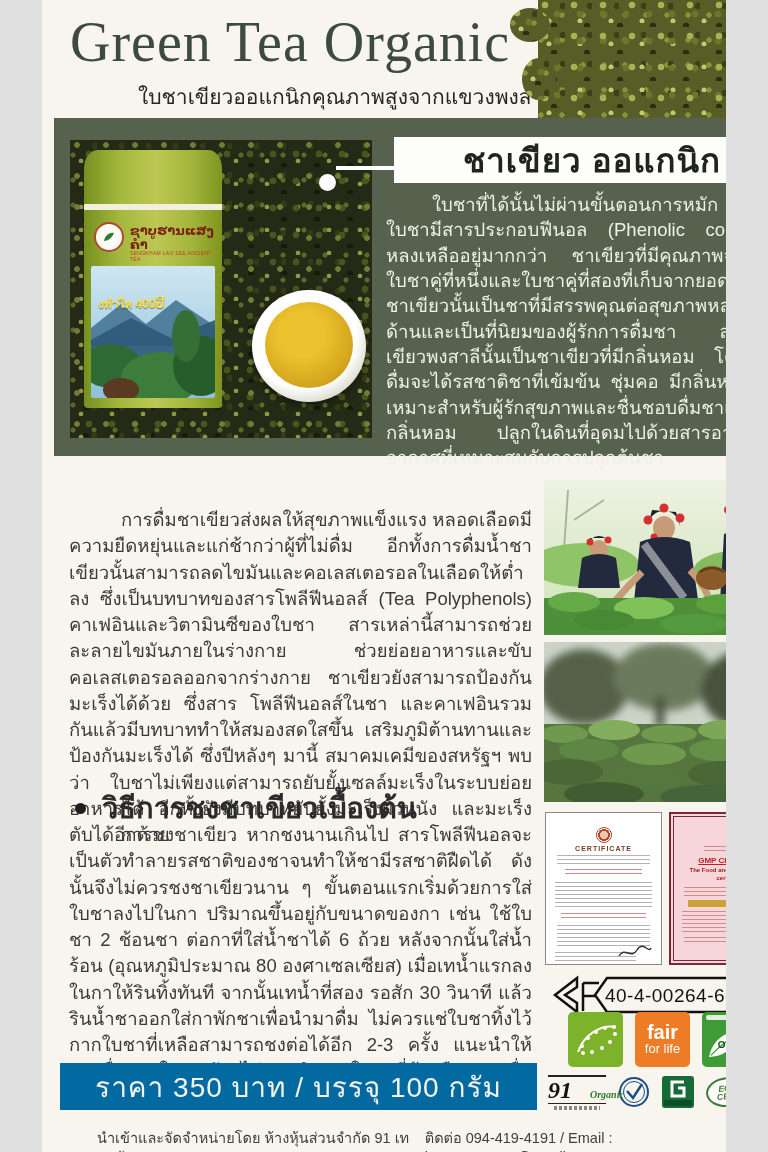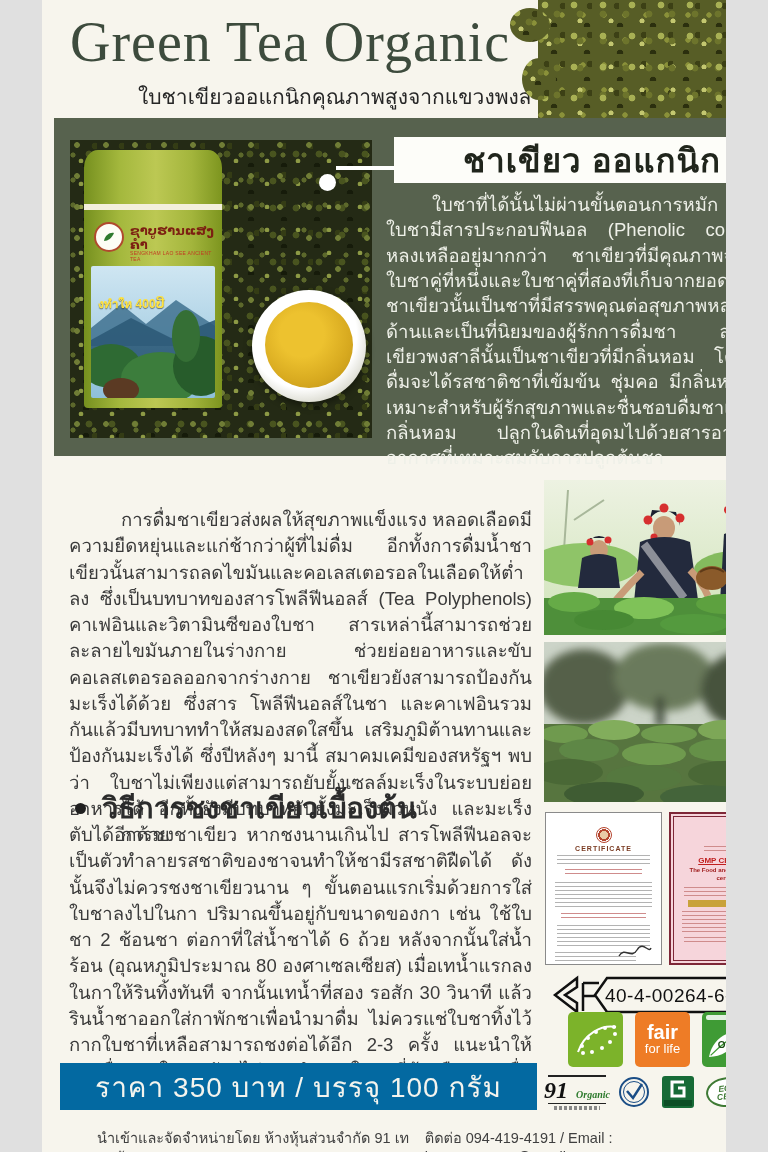--- a/index.html
+++ b/index.html
@@ -103,21 +103,21 @@
   .eu { background:#7cb32a; }
   .fair { background:#ee7c26; display:flex; flex-direction:column; align-items:center; justify-content:center; }
   .fair .l1 { color:#fff; font-weight:bold; font-size:20px; line-height:.9; }
   .fair .l2 { color:#fff; font-size:13px; }
   .laos { background:#3f9b35; }
   .laos .band { position:absolute; left:4px; top:3px; right:4px; height:5px; background:rgba(255,255,255,.85); border-radius:2px; }
   .laos .txt { position:absolute; right:2px; top:16px; font-size:10px; font-weight:bold; color:#1d4d17;
                transform:rotate(-8deg); line-height:1; text-align:right; }
   .trading { width:58px; text-align:center; position:relative; }
   .trading .rule { height:1.5px; background:#222; margin:1px 0; }
-  .trading .row { display:flex; align-items:baseline; justify-content:center; gap:8px; }
+  .trading .row { display:flex; align-items:baseline; justify-content:space-between; gap:18px; }
   .trading .n91 { font-family:"Liberation Serif","DejaVu Serif",serif; font-style:italic; font-weight:bold; font-size:24px; color:#111; line-height:1; }
   .trading .nm { font-family:"Liberation Serif","DejaVu Serif",serif; font-style:italic; font-size:10px; color:#2c7a2c; font-weight:bold; }
   .trading .cap { height:4px; margin:2px 6px 0; background-image:repeating-linear-gradient(90deg,#888 0 3px,transparent 3px 5px); }
   .greensq { width:32px; height:32px; background:#176b37; border-radius:3px; position:relative; }
   .greensq .bar { position:absolute; left:2px; right:2px; bottom:2px; height:6px; background:#0d4f26; }
   .eco { width:44px; height:30px; border:2px solid #3f7a35; border-radius:50%; display:flex; flex-direction:column;
          align-items:center; justify-content:center; transform:rotate(-6deg); background:#fff; }
   .eco span { font-size:8.5px; font-weight:bold; font-style:italic; color:#3f7a35; line-height:1; }
   .redseal { width:32px; height:32px; border-radius:50%; border:2px solid #7a1010;
              background:radial-gradient(circle at 50% 45%, #e8b93c 8%, #d03326 30%, #8b1515 75%); }

